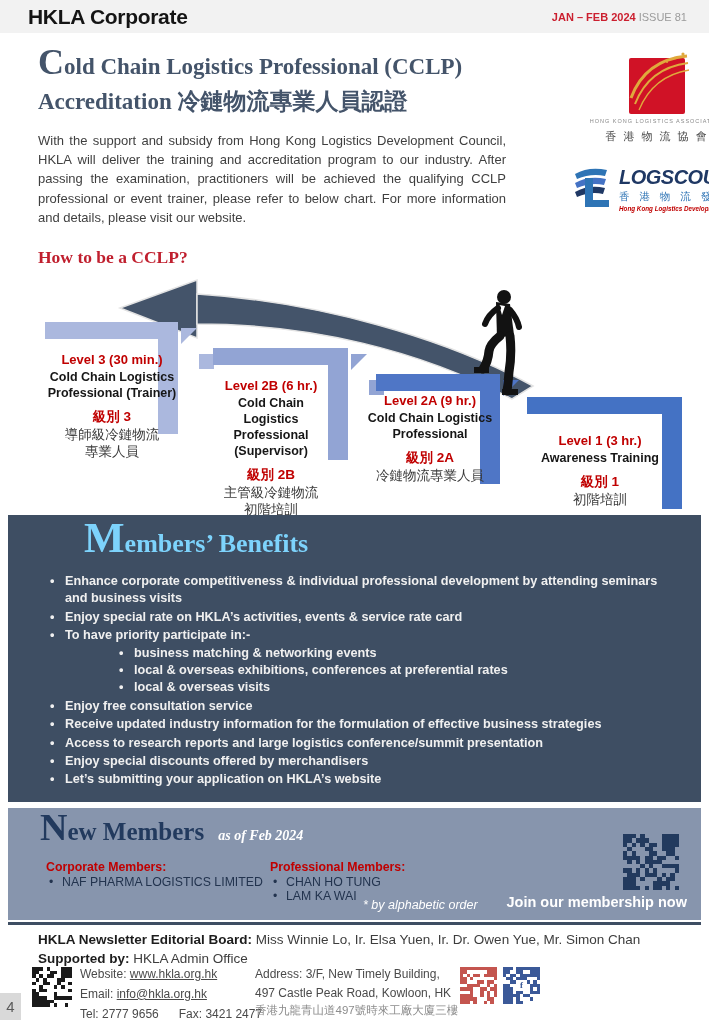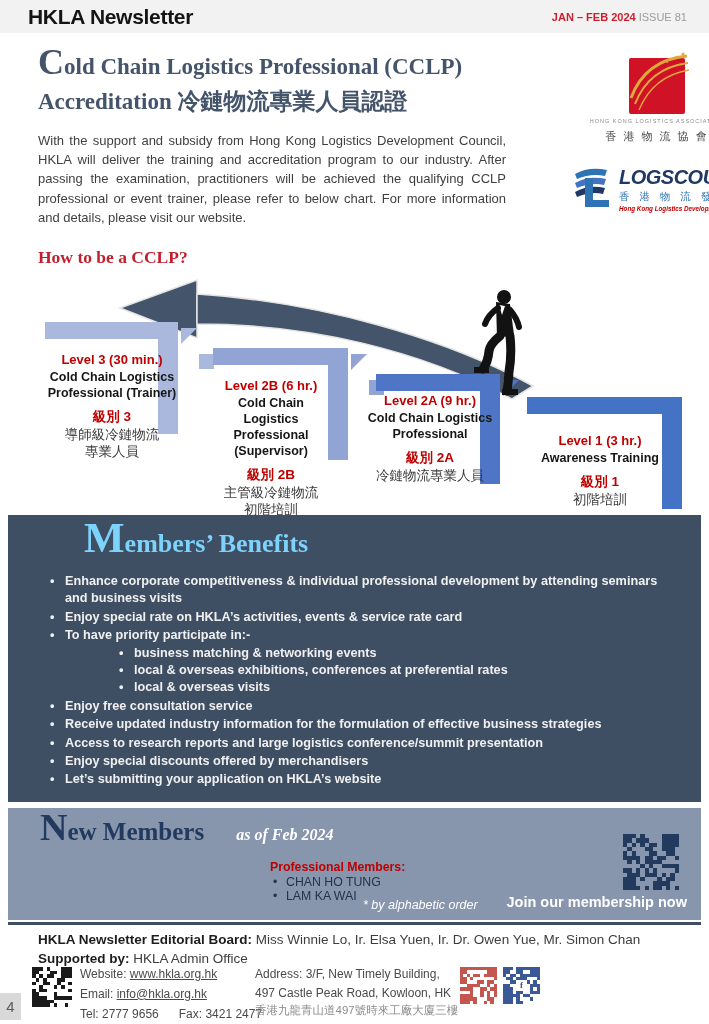--- a/index.html
+++ b/index.html
@@ -91,21 +91,21 @@
   
   .newmembers {
     position:absolute; top:808px; left:8px; width:693px; height:112px;
     background:#8795ad;
   }
   .nm-line { position:absolute; left:0; right:0; bottom:-5px; height:3px; background:#3e4e63; }
   .nm-titlerow { display:flex; align-items:baseline; padding:10px 0 0 32px;
     font-family:"Liberation Serif","DejaVu Serif",serif; }
   .nm-title { font-weight:bold; color:#223a5e; font-size:25px; }
   .nm-title .drop { font-size:38px; line-height:0; }
-  .nm-asof { margin-left:32px; color:#ffffff; font-weight:bold; font-style:italic; font-size:16px; }
+  .nm-asof { margin-left:14px; color:#ffffff; font-weight:bold; font-style:italic; font-size:14px; }
   .nm-col { position:absolute; top:52px; font-size:12.3px; }
   .nm-col.corp { left:38px; }
   .nm-col.prof { left:262px; }
   .nm-label { color:#c00000; font-weight:bold; margin-bottom:1px; }
   .nm-item { position:relative; padding-left:16px; color:#22334e; }
   .nm-item::before { content:"•"; position:absolute; left:3px; }
   .nm-note { position:absolute; left:355px; top:90px; color:#ffffff; font-style:italic; font-size:12.5px; }
   .nm-qr { position:absolute; right:22px; top:26px; width:56px; height:56px; color:#223a5e; }
   .nm-join { position:absolute; right:14px; top:86px; color:#ffffff; font-weight:bold; font-size:14.5px; cursor:pointer; }
 
@@ -131,21 +131,21 @@
     position:absolute; left:0; top:993px; width:21px; height:27px; background:#d9d9d9;
     color:#5a5a5a; font-size:15px; display:flex; align-items:center; justify-content:center;
   }
 </style>
 </head>
 <body>
 
 <div class="page">
 
   <header class="topbar">
-    <div class="brand">HKLA Newsletter</div>
+    <div class="brand">HKLA Corporate</div>
     <div class="issue">
       <span class="date">JAN – FEB 2024</span>
       <span class="no">ISSUE 81</span>
     </div>
   </header>
 
   <section class="article">
     <h1 class="title">
       <span class="drop">C</span><span>old Chain Logistics Professional (CCLP)</span><br>
       <span>Accreditation 冷鏈物流專業人員認證</span>
@@ -269,20 +269,24 @@
     </ul>
   </section>
 
   <section class="newmembers">
     <div class="nm-titlerow">
       <h2 class="nm-title">
         <span class="drop">N</span><span>ew Members</span>
       </h2>
       <span class="nm-asof">as of Feb 2024</span>
     </div>
+    <div class="nm-col corp">
+      <div class="nm-label">Corporate Members:</div>
+      <div class="nm-item">NAF PHARMA LOGISTICS LIMITED</div>
+    </div>
     <div class="nm-col prof">
       <div class="nm-label">Professional Members:</div>
       <div class="nm-item">CHAN HO TUNG</div>
       <div class="nm-item">LAM KA WAI</div>
     </div>
     <div class="nm-note">* by alphabetic order</div>
     <div class="qr nm-qr" style="grid-template-columns: repeat(13, 1fr); grid-template-rows: repeat(13, 1fr);">
         <i class="on" style="width: 100%; height: 100%;"></i>
         <i class="on" style="width: 100%; height: 100%;"></i>
         <i class="on" style="width: 100%; height: 100%;"></i>

